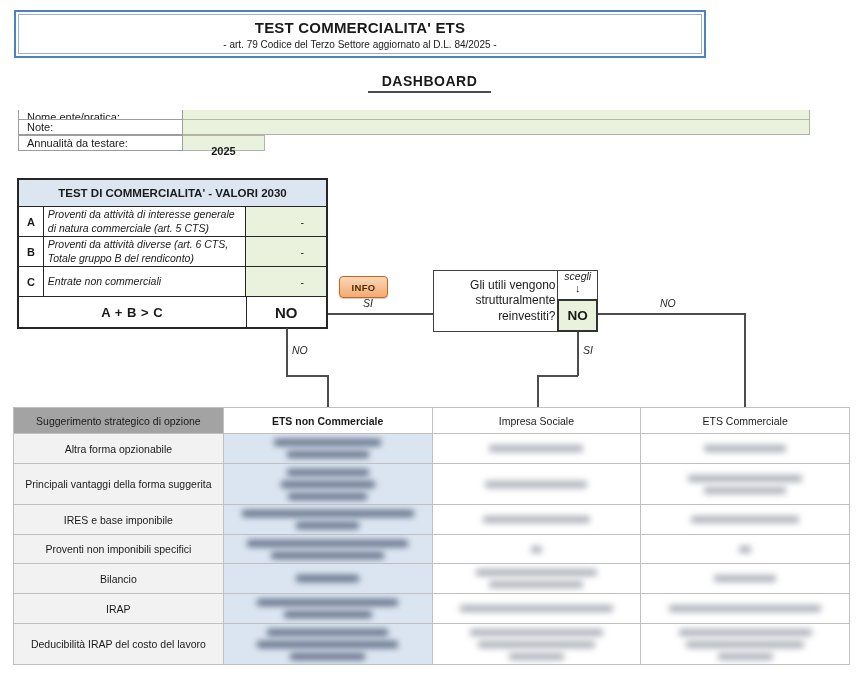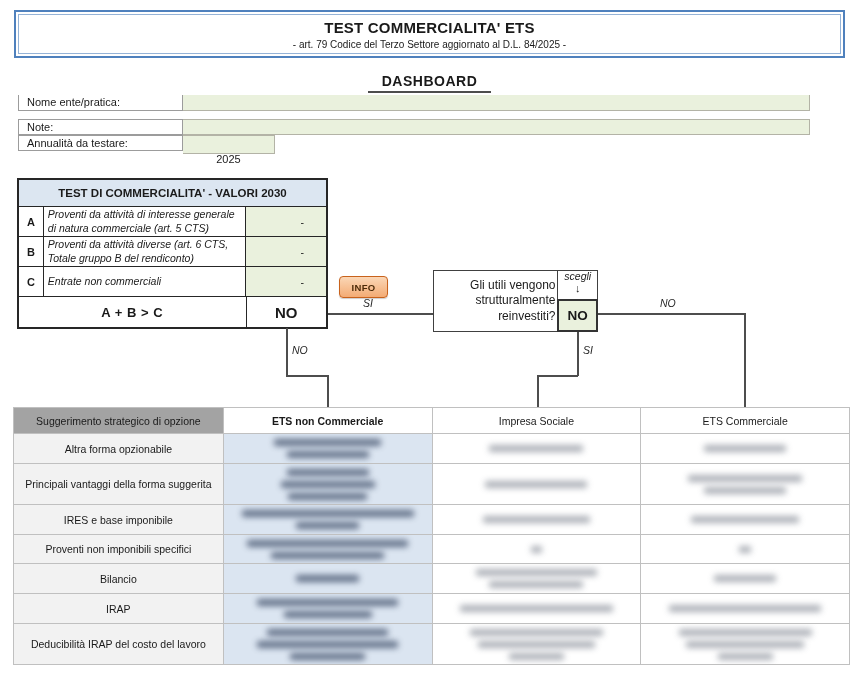--- a/index.html
+++ b/index.html
@@ -1,37 +1,37 @@
 <!DOCTYPE html>
 <html><head>
 <meta charset="utf-8">
 <style>
   * { margin:0; padding:0; box-sizing:border-box; }
   html,body { width:859px; height:700px; overflow:hidden; background:#ffffff;
               font-family:"Liberation Sans", sans-serif; color:#1a1a1a; }
   #stage { position:relative; width:859px; height:700px; }
 
   
-  .title-box { position:absolute; left:14px; top:10px; width:831px; height:48px;
+  .title-box { position:absolute; left:14px; top:10px; width:692px; height:48px;
     border:2px solid #4f81bd; box-shadow: inset 0 0 0 2px #ffffff, inset 0 0 0 3px #95b3d7;
     background:#ffffff; display:flex; flex-direction:column; align-items:center; justify-content:center; gap:3px; }
   .main-title { font-size:15px; font-weight:bold; letter-spacing:.2px; color:#1a1a1a; }
   .sub-title  { font-size:10px; color:#1a1a1a; }
 
   .dash-wrap { position:absolute; left:0; top:72px; width:859px; text-align:center; }
   .dash-head { display:inline-block; font-size:14px; font-weight:bold; letter-spacing:.5px;
                border-bottom:2px solid #4d4d4d; padding:0 14px 2px 14px; }
 
   
   .form-row { position:absolute; display:flex; }
   .f-label { width:165px; height:16px; border:1px solid #9c9c9c; border-top-width:1px;
              background:#ffffff; font-size:11px; padding:1px 0 0 8px; }
   .f-field { height:16px; background:#eaf1dd; border:1px solid #b3b3a6; border-left:none; }
   .f-wide  { width:627px; }
-  .f-year  { width:92px; font-size:11px; font-weight:normal; text-align:center; padding-top:17px; }
+  .f-year  { width:82px; font-size:11px; font-weight:bold; text-align:center; padding-top:9px; }
   .form-row:nth-of-type(2) .f-label, .form-row:nth-of-type(2) .f-field,
   .form-row:nth-of-type(3) .f-label, .form-row:nth-of-type(3) .f-field { border-top:none; }
 
   
   .tt { position:absolute; left:17px; top:178px; width:311px; border:2px solid #262626; background:#fff; }
   .tt-head { height:27px; background:#dce6f1; border-bottom:1px solid #262626;
              display:flex; align-items:center; justify-content:center;
              font-size:11.5px; font-weight:bold; }
   .tt-row { display:flex; border-bottom:1px solid #262626; }
   .tt-key { width:24px; display:flex; align-items:center; justify-content:center;
@@ -93,21 +93,21 @@
 
   <div class="title-box">
     <div class="main-title">TEST COMMERCIALITA' ETS</div>
     <div class="sub-title">- art. 79 Codice del Terzo Settore aggiornato al D.L. 84/2025 -</div>
   </div>
 
   <div class="dash-wrap">
     <span class="dash-head">DASHBOARD</span>
   </div>
 
-  <div class="form-row" style="left:18px; top:95px;">
+  <div class="form-row" style="left:18px; top:110px;">
     <div class="f-label">Nome ente/pratica:</div>
     <div class="f-field f-wide"></div>
   </div>
   <div class="form-row" style="left:18px; top:119px;">
     <div class="f-label">Note:</div>
     <div class="f-field f-wide"></div>
   </div>
   <div class="form-row" style="left:18px; top:135px;">
     <div class="f-label">Annualità da testare:</div>
     <div class="f-field f-year">2025</div>

